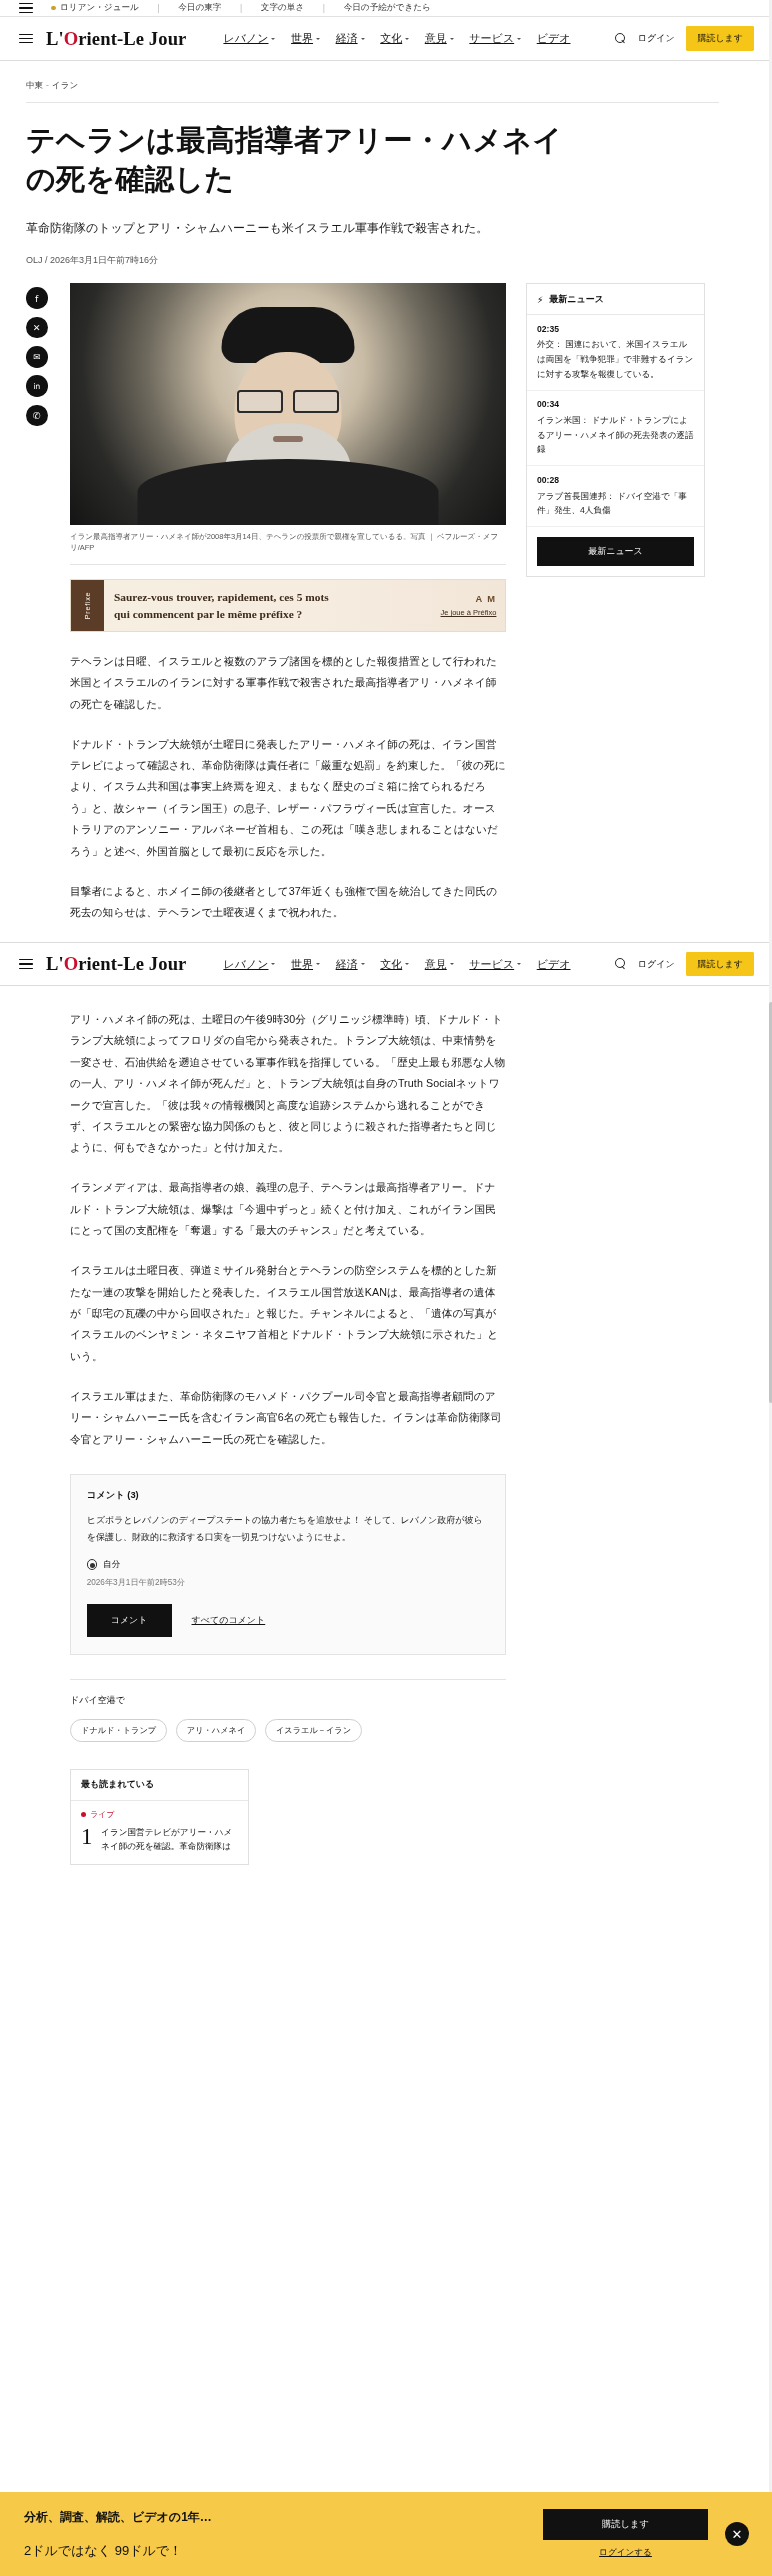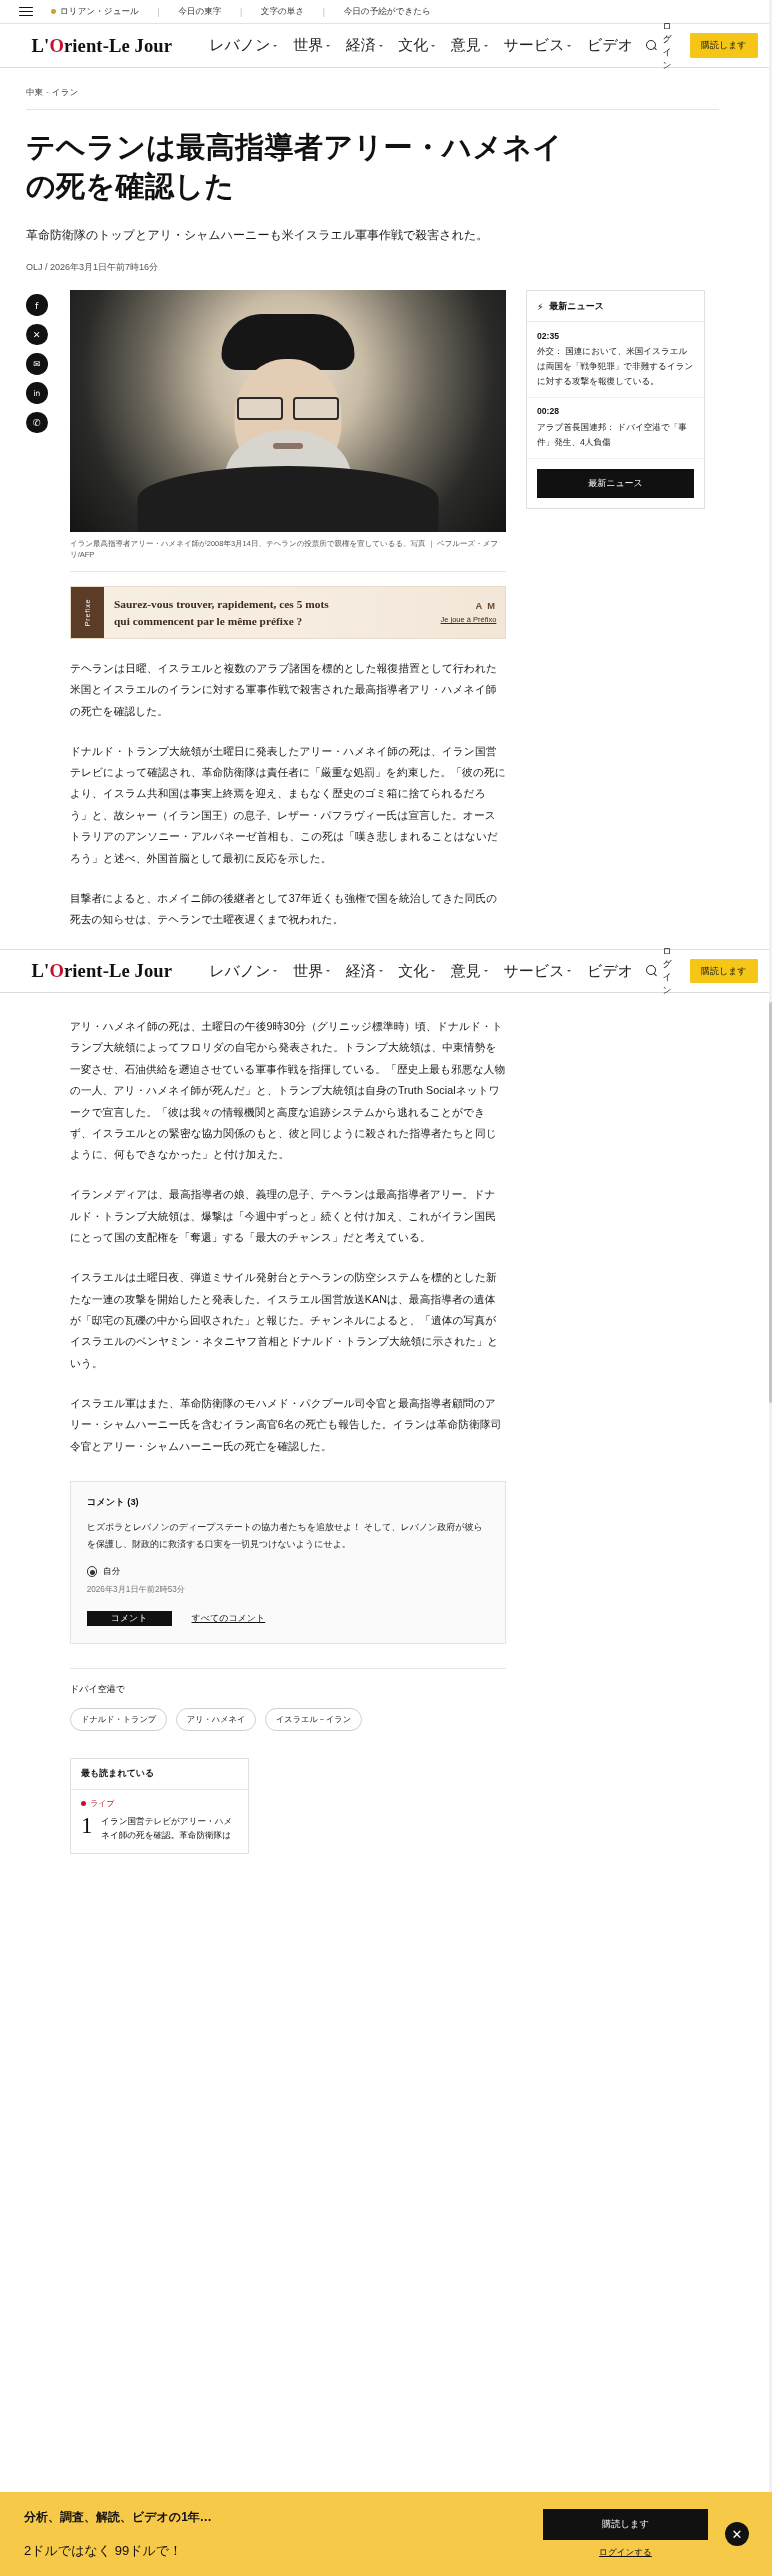--- a/index.html
+++ b/index.html
@@ -6,21 +6,21 @@
   html, body {
     width: 773px;
     background: #ffffff;
     font-family: "Liberation Sans", "DejaVu Sans", sans-serif;
     color: #111111;
   }
   body { width: 773px; height: 2576px; position: relative; overflow: hidden; }
 
   
   .utility-bar {
-    height: 24px;
+    height: 17px;
     border-bottom: 0.7px solid #e2e2e2;
     display: flex;
     align-items: center;
     gap: 18.6px;
     padding: 0 18.6px;
     font-size: 8.6px;
     color: #333;
     background: #fff;
   }
   .utility-bar .u-item { display: flex; align-items: center; gap: 4.3px; white-space: nowrap; }
@@ -42,21 +42,21 @@
   .hamburger span { display:block; height: 1.4px; background: #111; border-radius: 0.7px;}
   .logo {
     font-family: "Liberation Serif", "DejaVu Serif", serif;
     font-size: 18.6px;
     font-weight: 700;
     letter-spacing: 0.1px;
     white-space: nowrap;
     color: #111;
   }
   .logo .accent { color: #c8102e; }
-  .mainnav { display: flex; align-items: flex-end; gap: 15.7px; font-size: 15px; margin-left: 24px; }
+  .mainnav { display: flex; align-items: flex-end; gap: 15.7px; font-size: 11px; margin-left: 24px; text-decoration: underline; }
   .mainnav .nav-item { display: flex; align-items: center; gap: 2.9px; color: #222; white-space: nowrap; cursor: pointer; }
   .caret { width: 0; height: 0; border-left: 2.1px solid transparent; border-right: 2.1px solid transparent; border-top: 2.9px solid #555; display:inline-block;}
   .mast-right { margin-left: auto; display: flex; align-items: center; gap: 11.4px; }
   .search-ico { width: 11.4px; height: 11.4px; position: relative; display:inline-block;}
   .search-ico::before { content:""; position:absolute; width:7.9px;height:7.9px;border:1.1px solid #222;border-radius:50%; left:0; top:0;}
   .search-ico::after { content:""; position:absolute; width:4.3px;height:1.1px;background:#222; transform:rotate(45deg); left:6.4px; top:8.6px;}
   .login-link { font-size: 9px; color: #111; cursor: pointer; }
   .subscribe-btn {
     background: #f5c518;
     color: #111;
@@ -180,21 +180,21 @@
 
   
   .comments { margin-top: 24px; border: 0.7px solid #e3e3e3; background: #fafafa; padding: 14.3px 15.7px 17px 15.7px; }
   .comments h3 { font-size: 9.3px; margin-bottom: 10px; font-weight: 700; }
   .comment-text { font-size: 9px; line-height: 1.9; color: #222; }
   .comment-meta { display:flex; align-items:flex-start; gap:5.7px; margin-top: 13px; font-size: 8.6px; }
   .avatar-ico { width: 10.7px; height:10.7px; border-radius:50%; border:1.1px solid #333; position:relative;}
   .avatar-ico::after{content:"";position:absolute;left:2.1px;top:2.1px;width:5px;height:5px;border-radius:50%;background:#333;}
   .comment-date { font-size: 8.2px; color: #777; margin-top: 5.7px; }
   .comment-actions { display:flex; align-items:center; gap: 20px; margin-top: 15.7px; }
-  .btn-dark { background:#111; color:#fff; font-size:9px; padding: 1px 24px; border:none; cursor:pointer;}
+  .btn-dark { background:#111; color:#fff; font-size:9px; padding: 10px 24px; border:none; cursor:pointer;}
   .link-underline { font-size: 9px; color:#111; text-decoration: underline; cursor:pointer;}
 
   
   .tags-block { margin-top: 24px; border-top: 0.7px solid #e4e4e4; padding-top: 14.3px;}
   .tags-title { font-size: 9px; margin-bottom: 11.4px; }
   .tags { display:flex; gap: 8.6px; flex-wrap: wrap; }
   .tag { border:0.7px solid #cfcfcf; border-radius: 11.4px; font-size: 8.2px; padding: 5px 10px; color:#222; cursor:pointer;}
 
   
   .section-title {
@@ -366,20 +366,24 @@
       <div class="card">
         <div class="card-head">
           <span class="bolt">⚡</span>
           <span>最新ニュース</span>
         </div>
         <div class="news-item">
           <div class="news-time">02:35</div>
           <div class="news-title">外交： 国連において、米国イスラエルは両国を「戦争犯罪」で非難するイランに対する攻撃を報復している。</div>
         </div>
         <div class="news-item">
+          <div class="news-time">00:34</div>
+          <div class="news-title">イラン米国： ドナルド・トランプによるアリー・ハメネイ師の死去発表の逐語録</div>
+        </div>
+        <div class="news-item">
           <div class="news-time">00:28</div>
           <div class="news-title">アラブ首長国連邦： ドバイ空港で「事件」発生、4人負傷</div>
         </div>
         <div class="news-btn">最新ニュース</div>
       </div>
     </div>
   </div>
 </div>
 
 <div class="masthead sticky" style="margin-top:18.6px">

